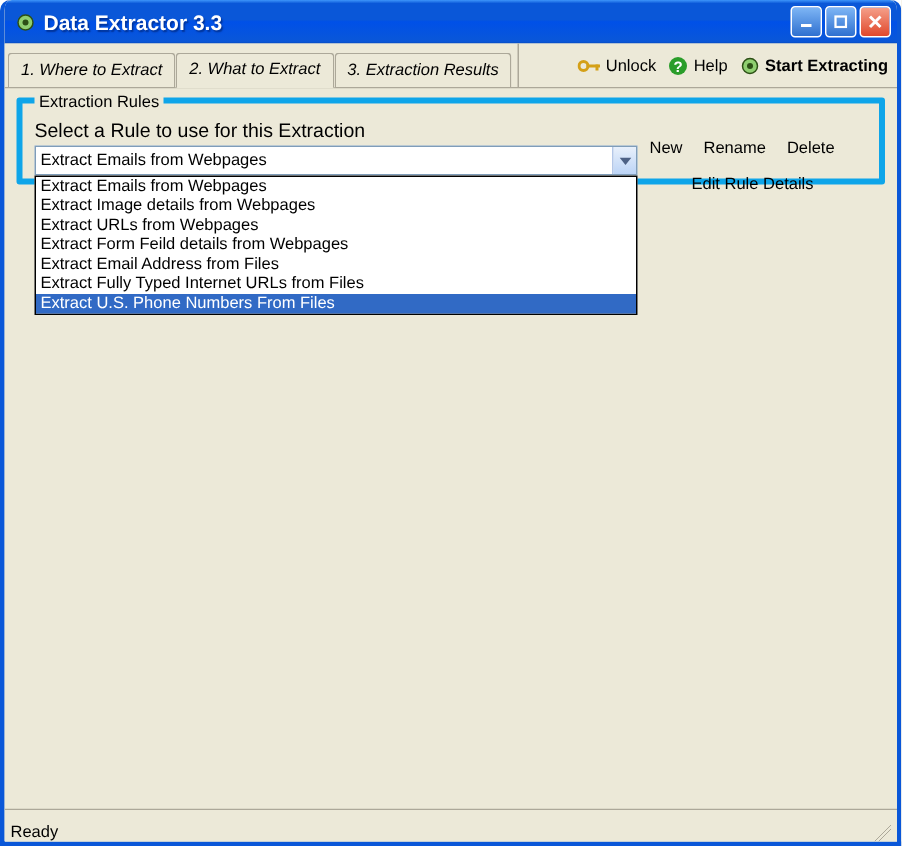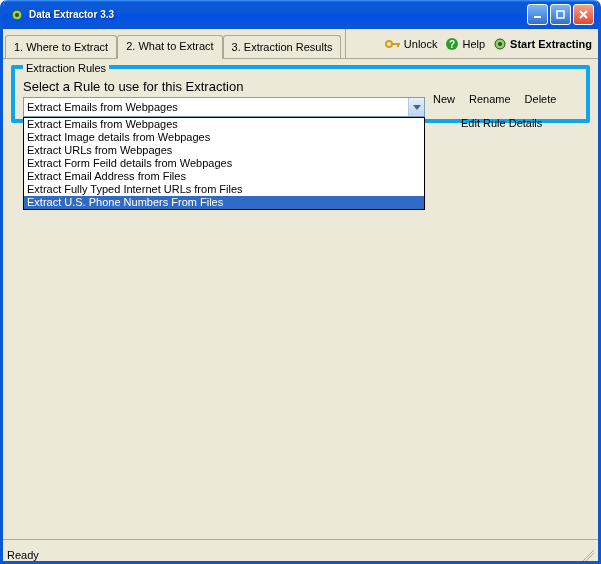--- a/index.html
+++ b/index.html
@@ -30,21 +30,21 @@
   padding: 0 4px 0 6px;
   color: #fff;
   border-radius: 5px 5px 0 0;
 }
 .titlebar .app-icon {
   width: 16px; height: 16px; margin-right: 4px;
   display: flex; align-items: center; justify-content: center;
 }
 .titlebar .title {
   font-weight: bold;
-  font-size: 10px;
+  font-size: 14px;
   text-shadow: 1px 1px 1px #003399;
   flex: 1;
 }
 .win-controls { display: flex; gap: 2px; }
 .win-btn {
   width: 21px; height: 21px;
   border-radius: 3px;
   border: 1px solid #fff;
   display: flex; align-items: center; justify-content: center;
   font-weight: bold; font-size: 11px; color: #fff;
@@ -64,20 +64,21 @@
   border: 1px solid #aca899;
   border-bottom: none;
   background: #ece9d8;
   padding: 5px 8px 5px 8px;
   font-size: 11px;
   margin-right: 0;
   margin-top: 4px;
   border-radius: 3px 3px 0 0;
   position: relative;
   cursor: default;
+  font-style: italic;
 }
 .tab.active {
   background: #ece9d8;
   margin-top: 2px;
   padding-top: 4px;
   padding-bottom: 6px;
   z-index: 2;
   border-bottom: 1px solid #ece9d8;
   margin-bottom: -1px;
 }

